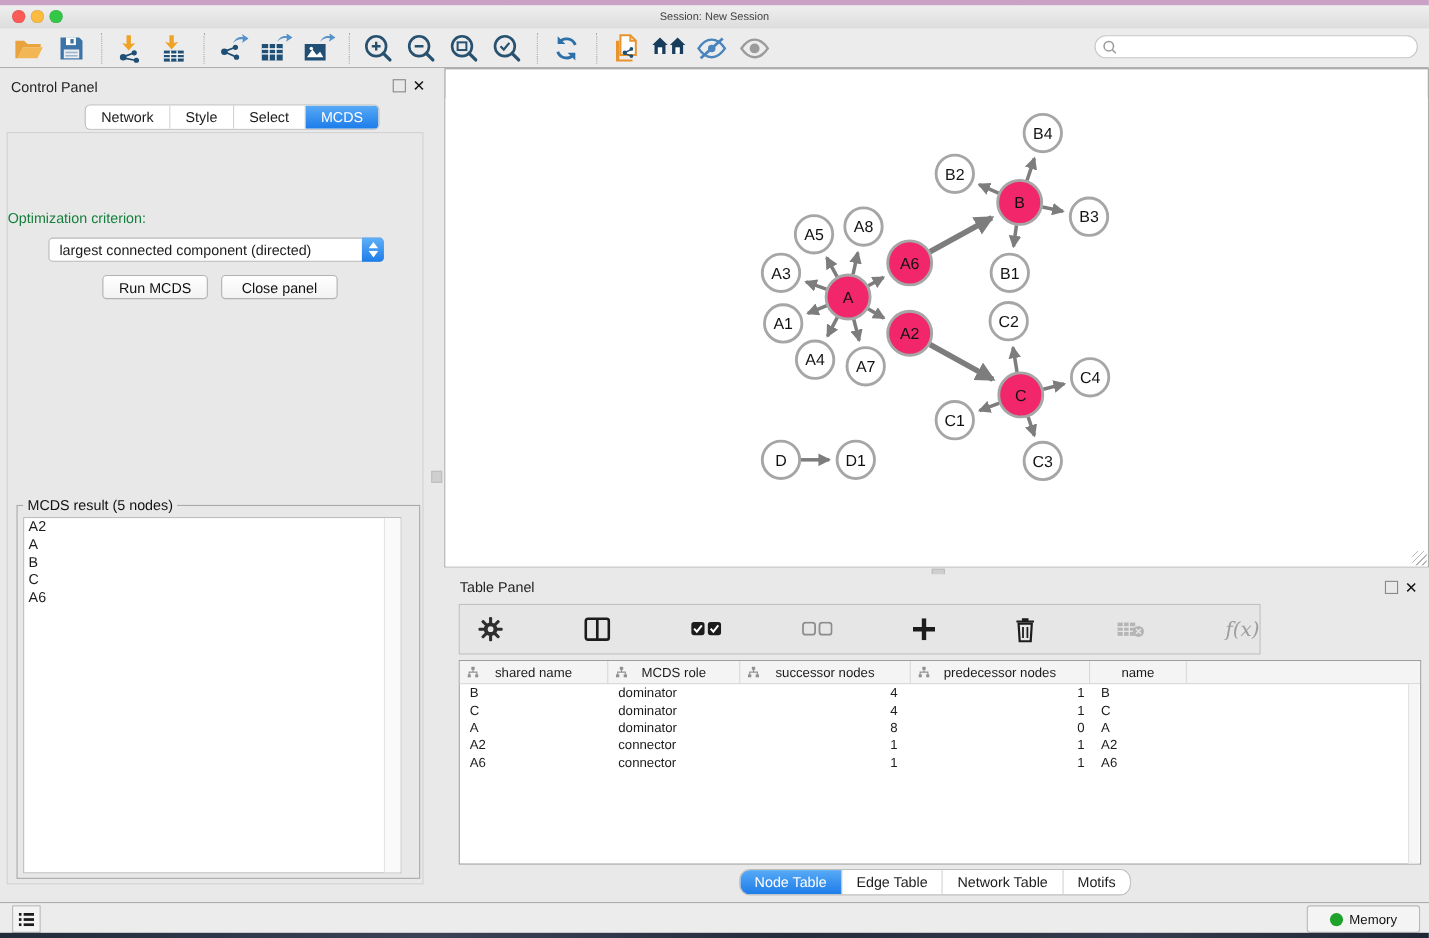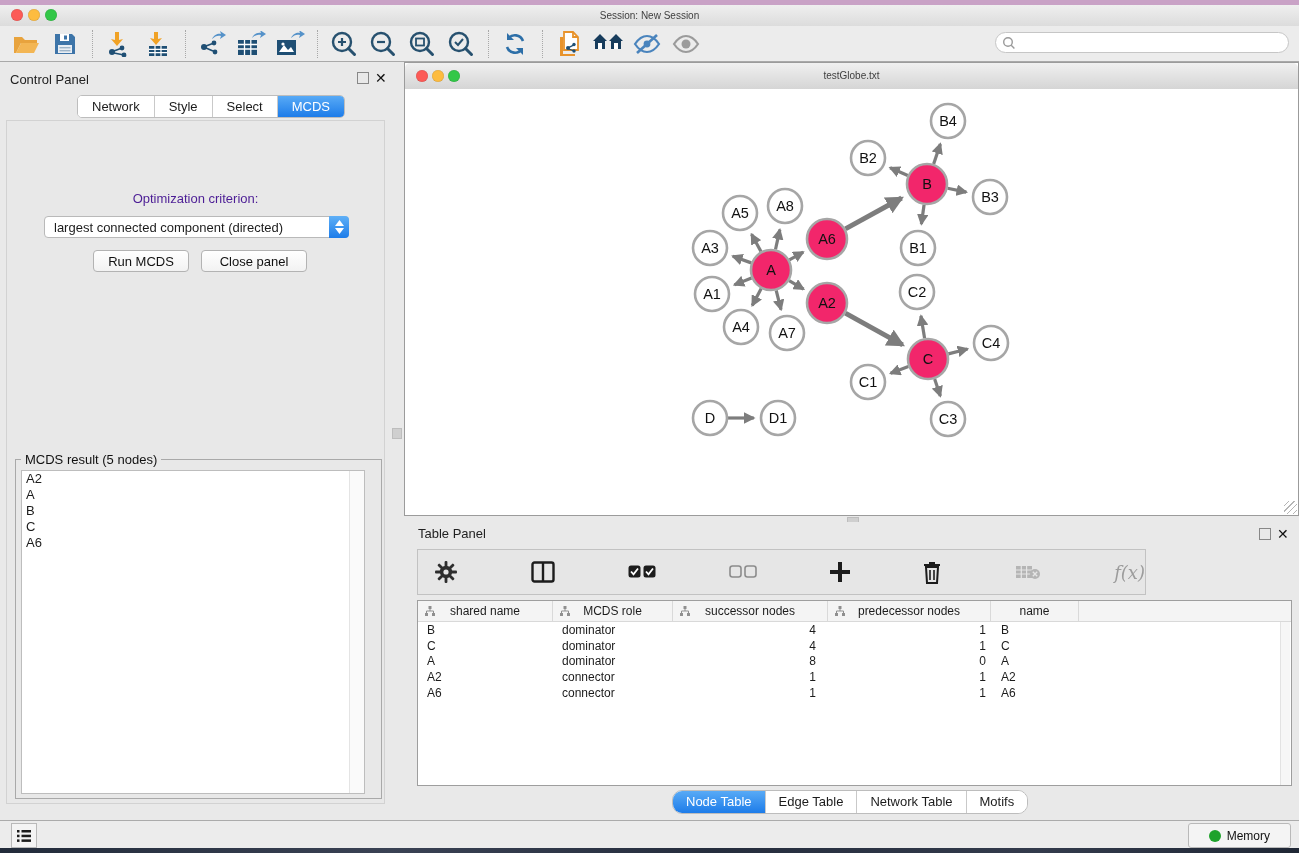--- a/index.html
+++ b/index.html
@@ -21,21 +21,21 @@
   .searchbox input{border:none;outline:none;flex:1;height:16px;font-size:12px;background:transparent;}
   
   .control-panel{left:0;top:62px;width:390px;height:758px;background:#e9e9e9;}
   .panel-head{font-size:13px;color:#222;}
   .winbtn{font-size:12px;color:#444;line-height:12px;}
   .seg{position:absolute;display:flex;border:1px solid #bdbdbd;border-radius:5px;overflow:hidden;background:#fff;height:21px;}
   .seg .sg{font-size:13px;line-height:21px;padding:0 14px;border-right:1px solid #c9c9c9;color:#1c1c1c;background:#fff;}
   .seg .sg:last-child{border-right:none;}
   .seg .sg.sel{background:linear-gradient(#58aaf6,#1d7ce9);color:#fff;}
   .inner-panel{left:6px;top:58px;width:377px;height:682px;border:1px solid #d2d2d2;background:#e8e8e8;}
-  .opt-label{width:100%;text-align:center;font-size:13px;color:#4c1d95;}
+  .opt-label{width:100%;text-align:left;font-size:13px;color:#15803d;}
   .dropdown{left:37px;top:95px;width:305px;height:22px;background:#fff;border:1px solid #b9b9b9;border-radius:4px;
             display:flex;align-items:center;box-sizing:border-box;}
   .dropdown .dd-text{flex:1;font-size:13px;padding-left:9px;white-space:nowrap;}
   .dd-step{width:20px;height:22px;margin:-1px -1px -1px 0;border-radius:0 4px 4px 0;background:linear-gradient(#5fb0f7,#1d7ce9);
            display:flex;flex-direction:column;align-items:center;justify-content:center;gap:2px;}
   .dd-step svg{display:block;}
   .pbtn{height:22px;background:linear-gradient(#ffffff,#f2f2f2);border:1px solid #b3b3b3;border-radius:4px;
         font-size:13px;color:#111;display:flex;align-items:center;justify-content:center;box-sizing:border-box;}
   .fieldset{left:14px;top:396px;width:367px;height:340px;border:1px solid #a9a9a9;}
   .legend{position:absolute;top:-8px;left:5px;background:#e8e8e8;padding:0 4px;font-size:13px;color:#111;}
@@ -283,26 +283,20 @@
       </div>
     </div>
   </div>
 </div>
 
 <div class="abs splitter-v">
   <div class="split-handle"></div>
 </div>
 
 <div class="abs net-window">
-  <div class="net-titlebar">
-    <div class="abs tl red" style="left:11px;top:7px"></div>
-    <div class="abs tl yellow" style="left:27px;top:7px"></div>
-    <div class="abs tl green" style="left:43px;top:7px"></div>
-    <div class="win-title" style="line-height:26px">testGlobe.txt</div>
-  </div>
   <div class="net-canvas">
     <svg id="graph-svg" width="893" height="426">
       <defs>
         <marker id="arrowhead" viewBox="0 0 10 10" refX="8.5" refY="5" markerWidth="3.6" markerHeight="3.6" orient="auto" markerUnits="strokeWidth">
           <path d="M0,0 L10,5 L0,10 z" fill="#7d7d7d"></path>
         </marker>
       </defs>
       <g id="edges-layer">
           <line x1="346.2454960056743" y1="173.8754247889317" x2="327.7647141267944" y2="167.21022476704061" stroke="#7d7d7d" stroke-width="3.2" marker-end="url(#arrowhead)"></line>
           <line x1="355.96678911489033" y1="162.55183804995966" x2="346.56208111522164" y2="145.25931043766556" stroke="#7d7d7d" stroke-width="3.2" marker-end="url(#arrowhead)"></line>

